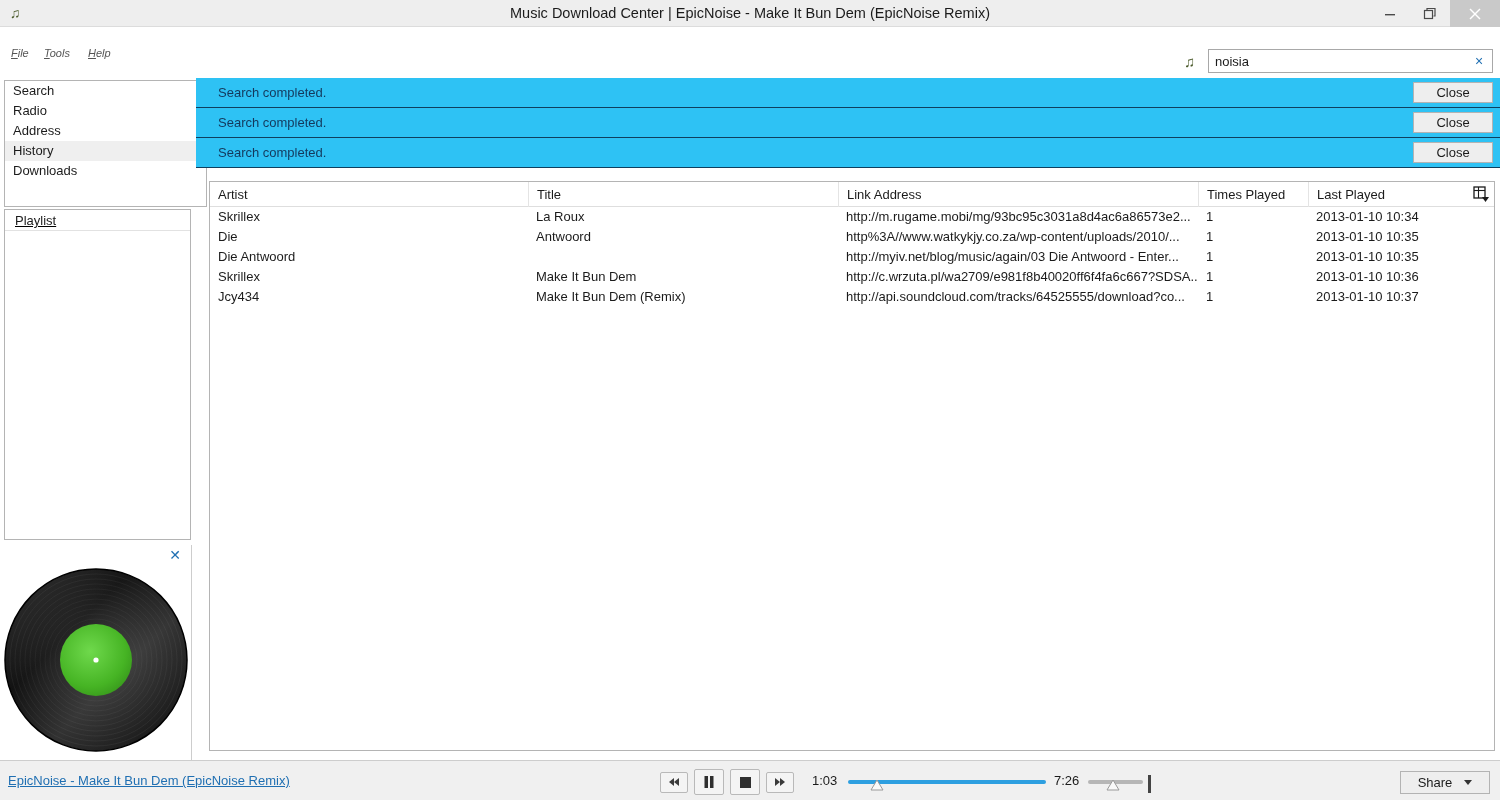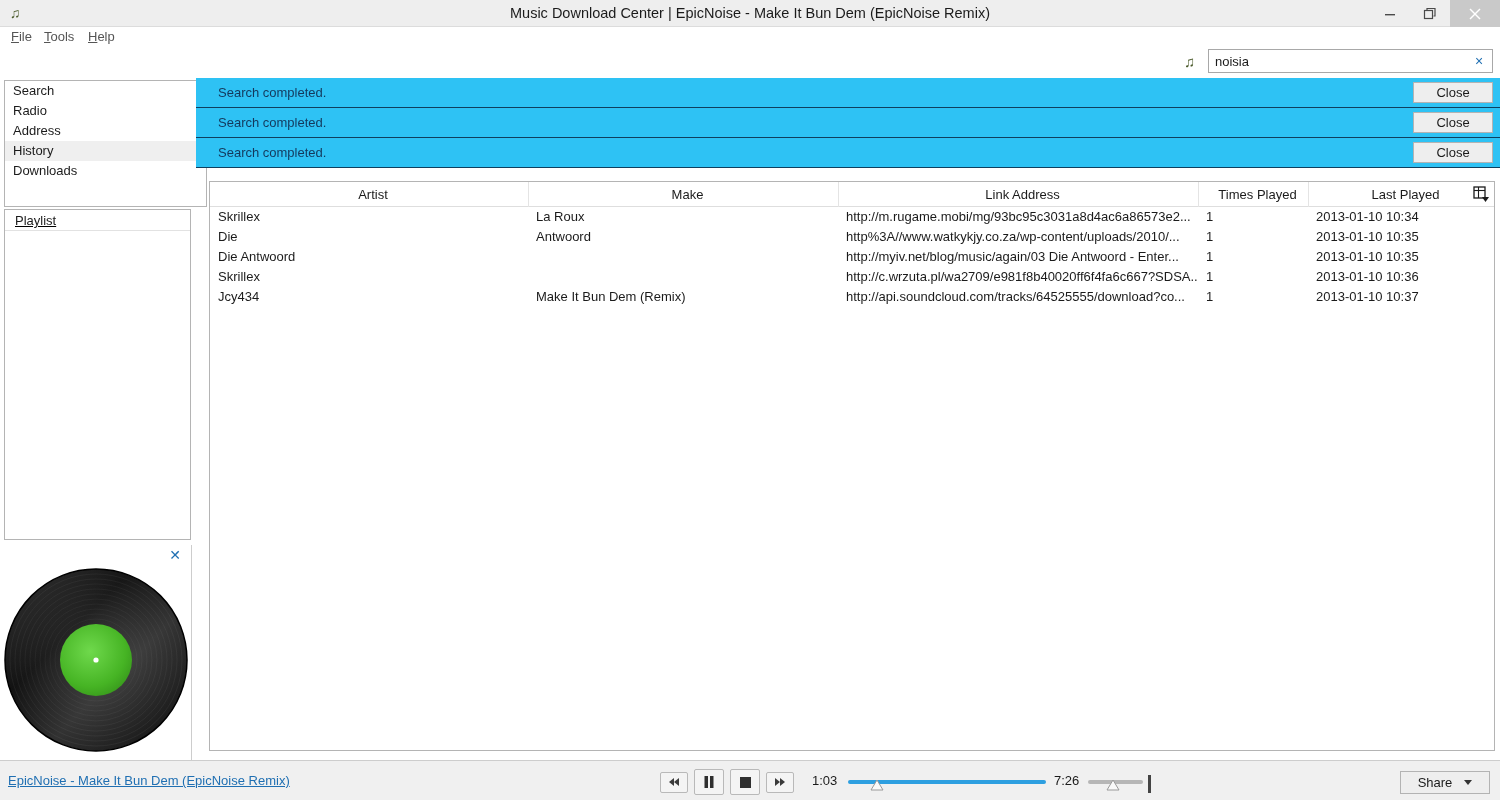--- a/index.html
+++ b/index.html
@@ -34,21 +34,21 @@
   .winbtn.close { width: 50px; background: #c9c9c9; }
   .winbtn svg { display: block; }
 
   
   .menubar {
     position: absolute; left: 0; top: 27px; width: 1500px; height: 20px;
     background: #ffffff;
   }
   .menuitem {
     position: absolute; top: 0; height: 20px; line-height: 20px;
-    font-size: 13px; color: #555555; padding: 0 3px;
+    font-size: 11px; color: #555555; padding: 16px 3px; font-style: italic;
   }
   .menuitem u { text-decoration: underline; }
 
   
   .searchrow { position: absolute; right: 0; top: 47px; width: 330px; height: 30px; }
   .note-icon {
     position: absolute; left: 14px; top: 4px; width: 20px; height: 22px;
     font-size: 15px; line-height: 22px; color: #4a5a2a;
   }
   .search-wrap {
@@ -119,21 +119,20 @@
   }
 
   
   .table-panel {
     position: absolute; left: 209px; top: 181px; width: 1286px; height: 570px;
     background: #ffffff; border: 1px solid #b4b4b4;
   }
   .table-head {
     position: relative; height: 25px; border-bottom: 1px solid #dedede;
     background: #ffffff;
-    text-align: center;
   }
   .th {
     position: absolute; top: 0; height: 25px; line-height: 25px;
     font-size: 13px; color: #1b1b1b; padding-left: 8px;
     border-left: 1px solid #e4e4e4;
   }
   .th.first { border-left: none; }
   .colcfg {
     position: absolute; right: 5px; top: 4px; width: 16px; height: 16px;
   }
@@ -299,21 +298,21 @@
     <div class="notif-close">Close</div>
   </div>
   <div class="notif n2">
     <div class="notif-text">Search completed.</div>
     <div class="notif-close">Close</div>
   </div>
 
   <div class="table-panel">
     <div class="table-head">
       <div class="th first" style="left:0px;width:318px">Artist</div>
-      <div class="th" style="left:318px;width:310px">Make</div>
+      <div class="th" style="left:318px;width:310px">Title</div>
       <div class="th" style="left:628px;width:360px">Link Address</div>
       <div class="th" style="left:988px;width:110px">Times Played</div>
       <div class="th" style="left:1098px;width:186px">Last Played</div>
       <svg class="colcfg" viewBox="0 0 16 16">
         <rect x="1" y="1" width="11" height="11" fill="none" stroke="#1b1b1b" stroke-width="1.3"></rect>
         <line x1="1" y1="4.5" x2="12" y2="4.5" stroke="#1b1b1b" stroke-width="1.1"></line>
         <line x1="5.5" y1="1" x2="5.5" y2="12" stroke="#1b1b1b" stroke-width="1.1"></line>
         <polygon points="9,11 16,11 12.5,16" fill="#1b1b1b"></polygon>
       </svg>
     </div>
@@ -334,20 +333,21 @@
     </div>
     <div class="trow">
       <div class="td" style="left:0px;width:318px">Die Antwoord</div>
       <div class="td" style="left:318px;width:310px"></div>
       <div class="td" style="left:628px;width:360px">http://myiv.net/blog/music/again/03 Die Antwoord - Enter...</div>
       <div class="td" style="left:988px;width:110px">1</div>
       <div class="td" style="left:1098px;width:186px">2013-01-10 10:35</div>
     </div>
     <div class="trow">
       <div class="td" style="left:0px;width:318px">Skrillex</div>
+      <div class="td" style="left:318px;width:310px">Make It Bun Dem</div>
       <div class="td" style="left:628px;width:360px">http://c.wrzuta.pl/wa2709/e981f8b40020ff6f4fa6c667?SDSA...</div>
       <div class="td" style="left:988px;width:110px">1</div>
       <div class="td" style="left:1098px;width:186px">2013-01-10 10:36</div>
     </div>
     <div class="trow">
       <div class="td" style="left:0px;width:318px">Jcy434</div>
       <div class="td" style="left:318px;width:310px">Make It Bun Dem (Remix)</div>
       <div class="td" style="left:628px;width:360px">http://api.soundcloud.com/tracks/64525555/download?co...</div>
       <div class="td" style="left:988px;width:110px">1</div>
       <div class="td" style="left:1098px;width:186px">2013-01-10 10:37</div>

